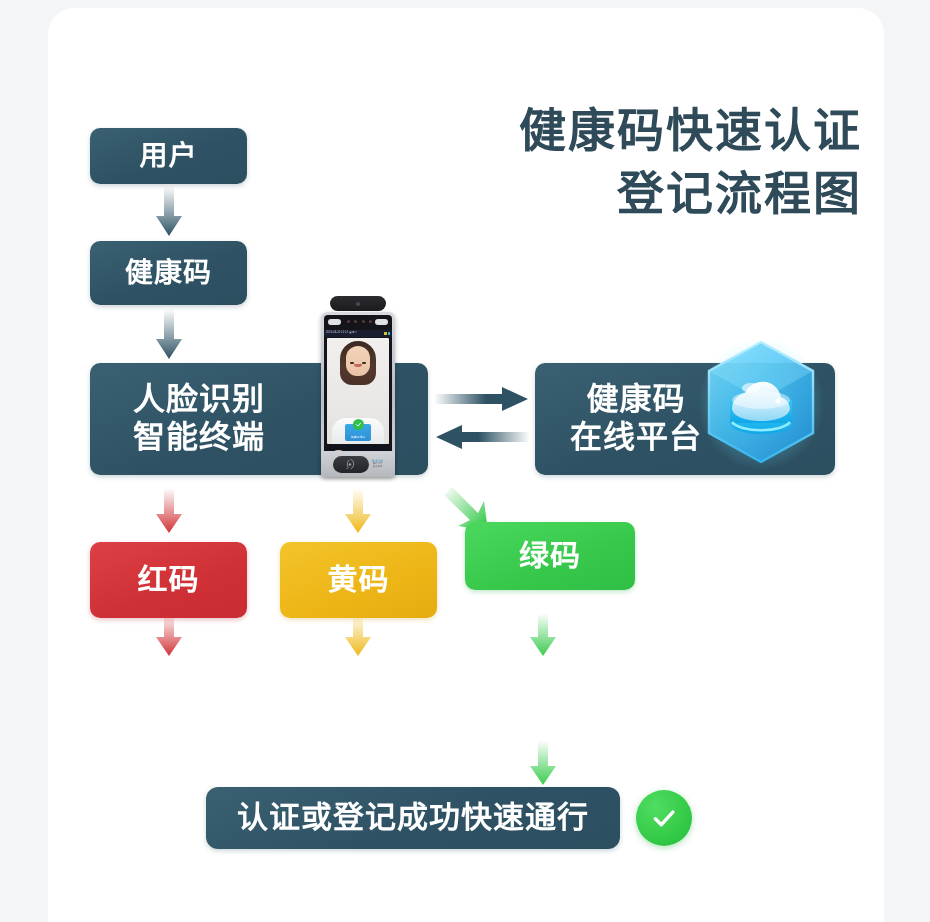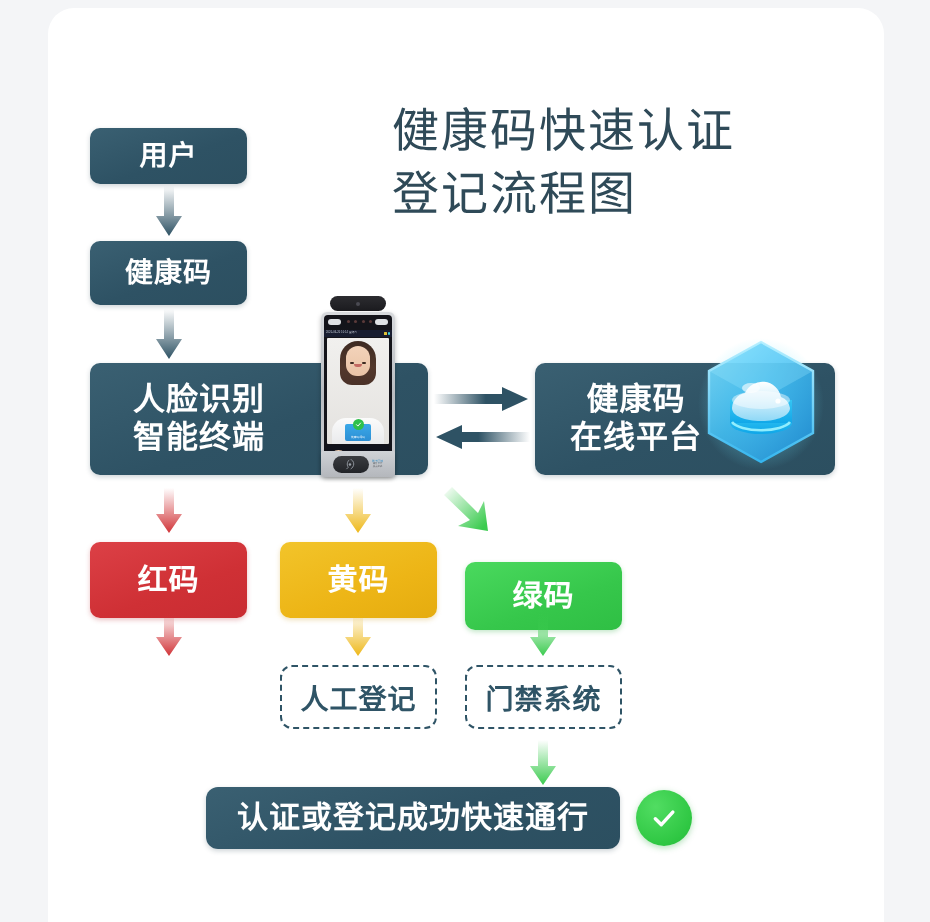--- a/index.html
+++ b/index.html
@@ -43,23 +43,24 @@
     letter-spacing:1px;
     text-align:center;
   }
   .dash-slate { border:2px dashed #2f5466; color:#2f5466; }
   .dash-red   { border:2px dashed #d4373b; color:#d4373b; }
 
   
   #title {
     position:absolute;
     left:392px; top:100px; width:470px;
+    text-align:right;
     color:#2f4a58;
     font-size:47px;
-    font-weight:400;
+    font-weight:700;
     line-height:1.34;
     letter-spacing:2px;
     white-space:pre-line;
   }
 
   
   .arrow { position:absolute; }
   .arrow svg { display:block; width:100%; height:100%; }
 
   
@@ -416,21 +417,21 @@
   </div>
 
   <div class="box" style="left:90px; top:542px; width:157px; height:76px; font-size:30px;
               background:linear-gradient(160deg,#dc4046 0%,#cf3035 60%,#c92c32 100%);
               box-shadow:0 2px 5px rgba(180,40,45,.28);">红码</div>
 
   <div class="box" style="left:280px; top:542px; width:157px; height:76px; font-size:30px;
               background:linear-gradient(160deg,#f2c42a 0%,#edb516 60%,#e5ac0f 100%);
               box-shadow:0 2px 5px rgba(200,150,20,.28);">黄码</div>
 
-  <div class="box" style="left:465px; top:562px; width:157px; height:68px; font-size:30px;
+  <div class="box" style="left:465px; top:522px; width:170px; height:68px; font-size:30px;
               background:linear-gradient(160deg,#4ad95e 0%,#36c74b 60%,#2fbf44 100%);
               box-shadow:0 2px 5px rgba(40,170,60,.28);">绿码</div>
 
   <div class="arrow" style="left:152px; top:613px; width:34px; height:44px;">
     <svg viewBox="0 0 34 44">
       <defs>
           <linearGradient id="gRed2" x1="0" y1="0" x2="0" y2="1">
         <stop offset="0" stop-color="#d13438" stop-opacity="0"></stop>
         <stop offset="1" stop-color="#d13438" stop-opacity="1"></stop>
       </linearGradient>
@@ -457,23 +458,21 @@
           <linearGradient id="gGrn2" x1="0" y1="0" x2="0" y2="1">
         <stop offset="0" stop-color="#3bcb4f" stop-opacity="0"></stop>
         <stop offset="1" stop-color="#3bcb4f" stop-opacity="1"></stop>
       </linearGradient>
         </defs>
       <path d="M12 0 h10 v24 h8 L17 43 4 24 h8 Z" fill="url(#gGrn2)"></path>
     </svg>
   </div>
 
 
-  <div class="dashbox dash-slate" style="left:280px; top:665px; width:157px; height:64px; font-size:28px;">人工登记</div>
-
-  <div class="dashbox dash-slate" style="left:465px; top:665px; width:157px; height:64px; font-size:28px;">门禁系统</div>
+
 
   <div class="arrow" style="left:526px; top:740px; width:34px; height:46px;">
     <svg viewBox="0 0 34 46">
       <defs>
           <linearGradient id="gGrn3" x1="0" y1="0" x2="0" y2="1">
         <stop offset="0" stop-color="#3bcb4f" stop-opacity="0"></stop>
         <stop offset="1" stop-color="#3bcb4f" stop-opacity="1"></stop>
       </linearGradient>
         </defs>
       <path d="M12 0 h10 v26 h8 L17 45 4 26 h8 Z" fill="url(#gGrn3)"></path>

